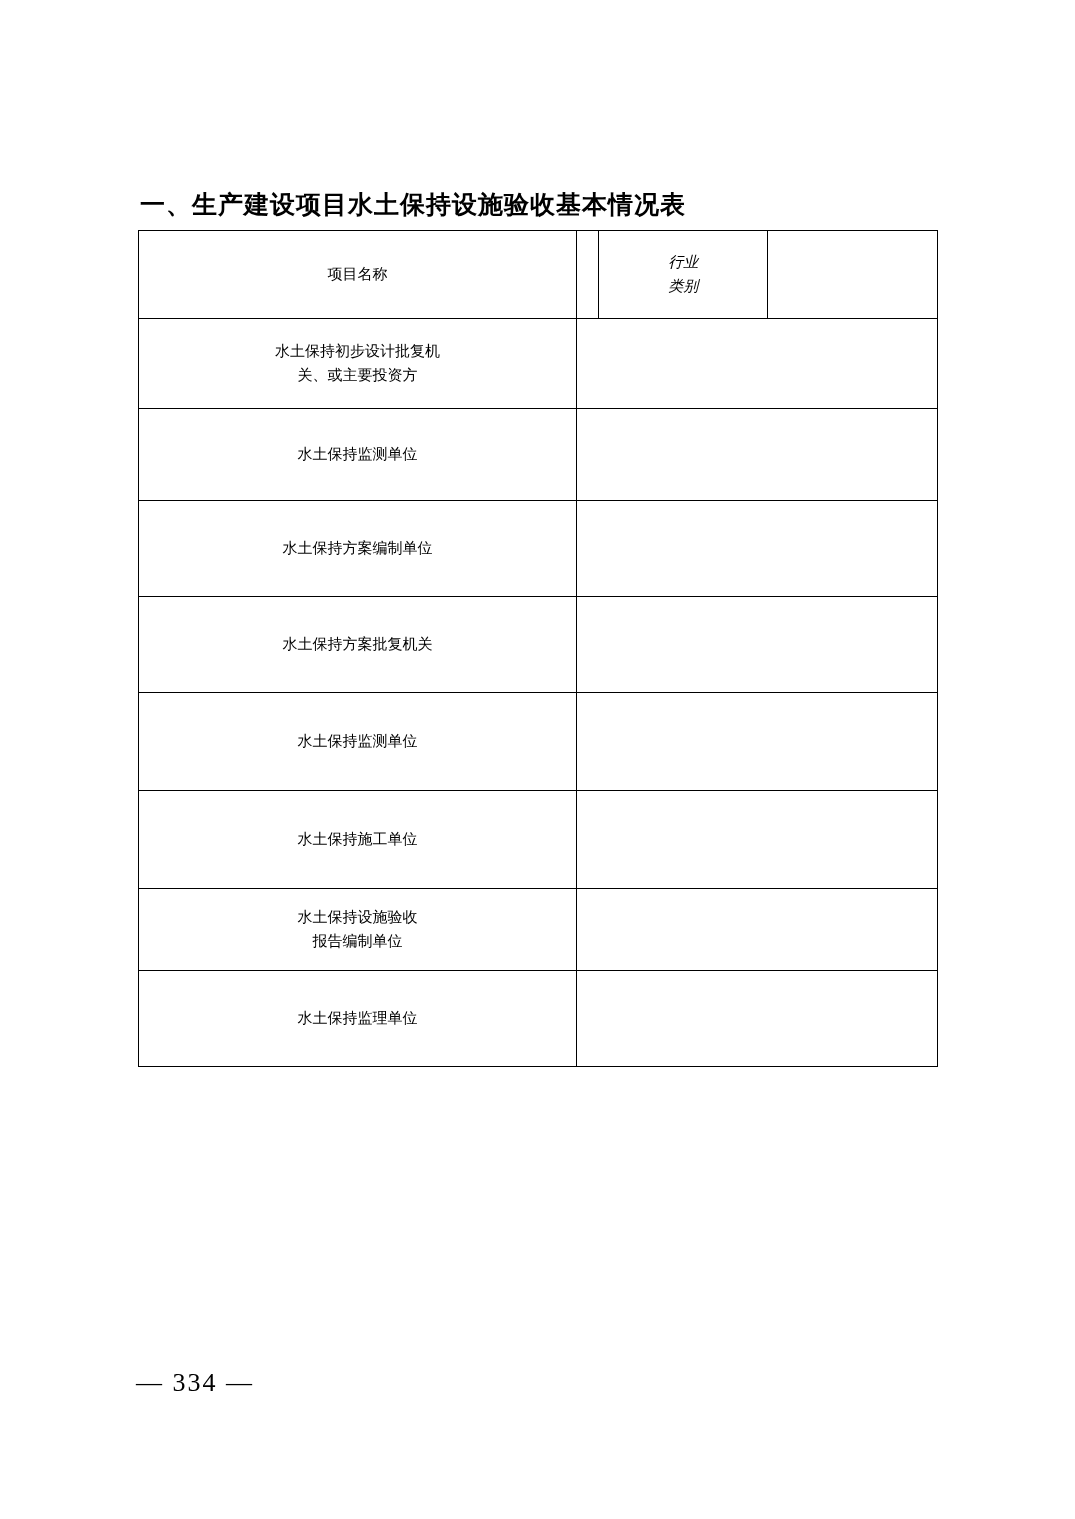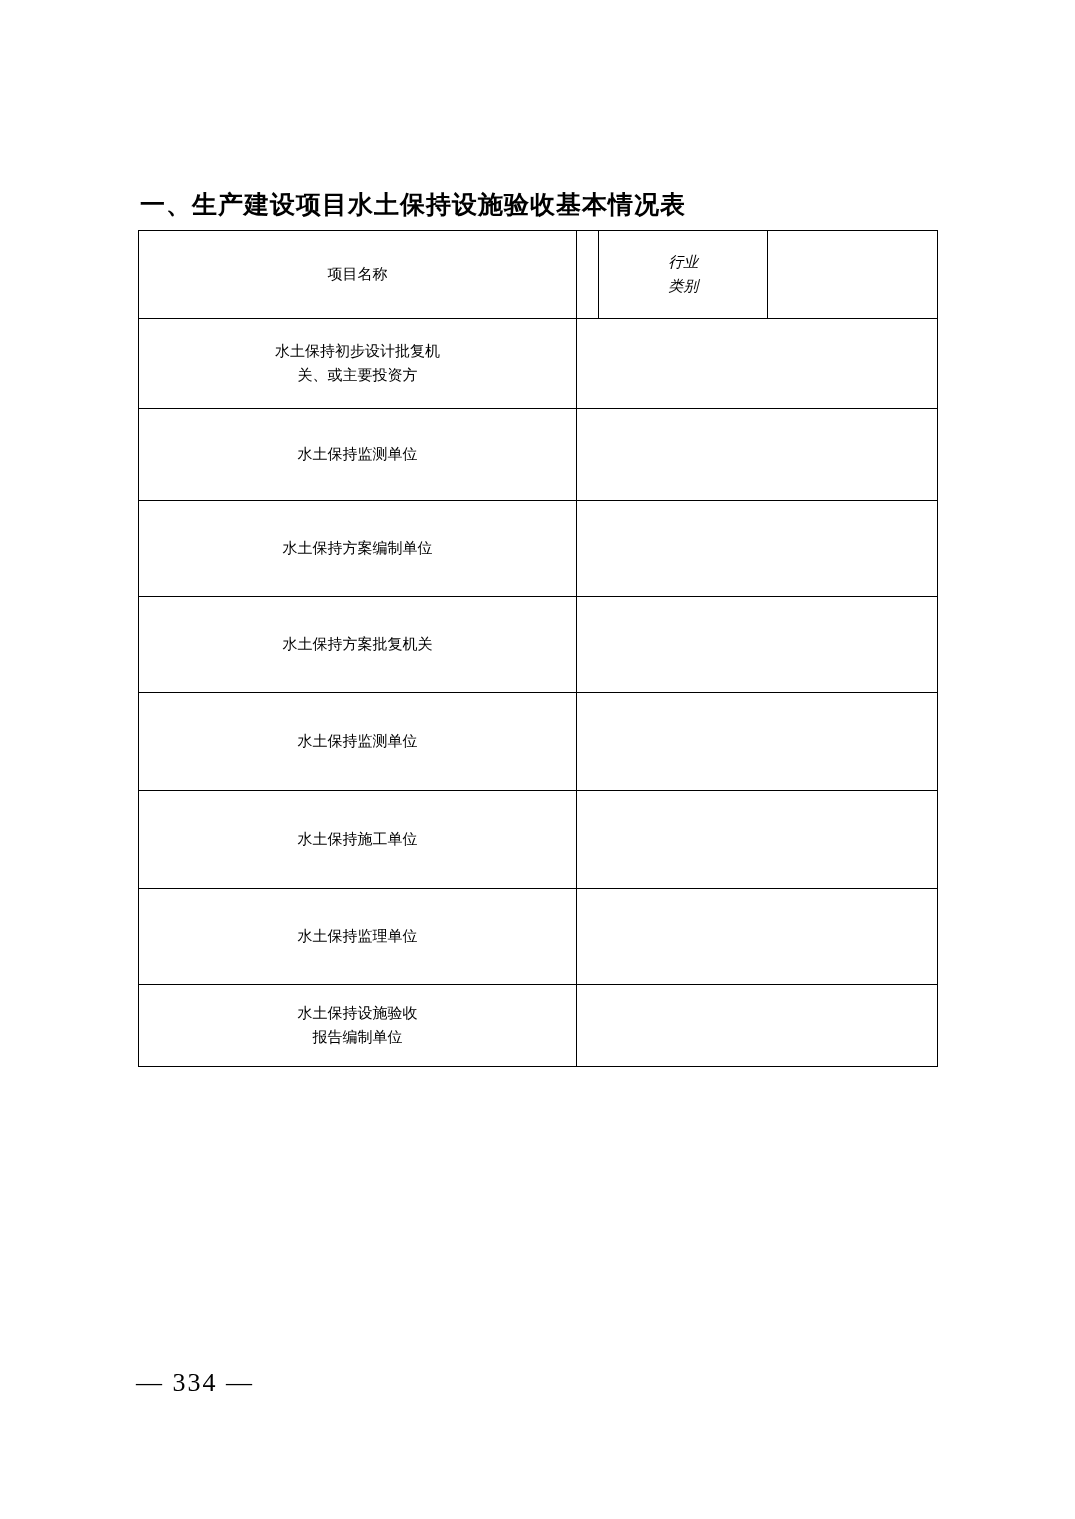--- a/index.html
+++ b/index.html
@@ -136,31 +136,31 @@
         <td class="value-cell" colspan="3"></td>
       </tr>
 
       <tr style="height:98px">
         <td class="label-cell">
           <span class="label-text">水土保持施工单位</span>
         </td>
         <td class="value-cell" colspan="3"></td>
       </tr>
 
-      <tr style="height:96px">
+      <tr style="height:82px">
         <td class="label-cell">
-          <span class="label-text">水土保持监理单位</span>
+          <span class="label-text">水土保持设施验收
+报告编制单位</span>
         </td>
         <td class="value-cell" colspan="3"></td>
       </tr>
 
-      <tr style="height:82px">
+      <tr style="height:96px">
         <td class="label-cell">
-          <span class="label-text">水土保持设施验收
-报告编制单位</span>
+          <span class="label-text">水土保持监理单位</span>
         </td>
         <td class="value-cell" colspan="3"></td>
       </tr>
 
     </tbody>
   </table>
 
   <div class="page-number">— 334 —</div>
 
 </div>

